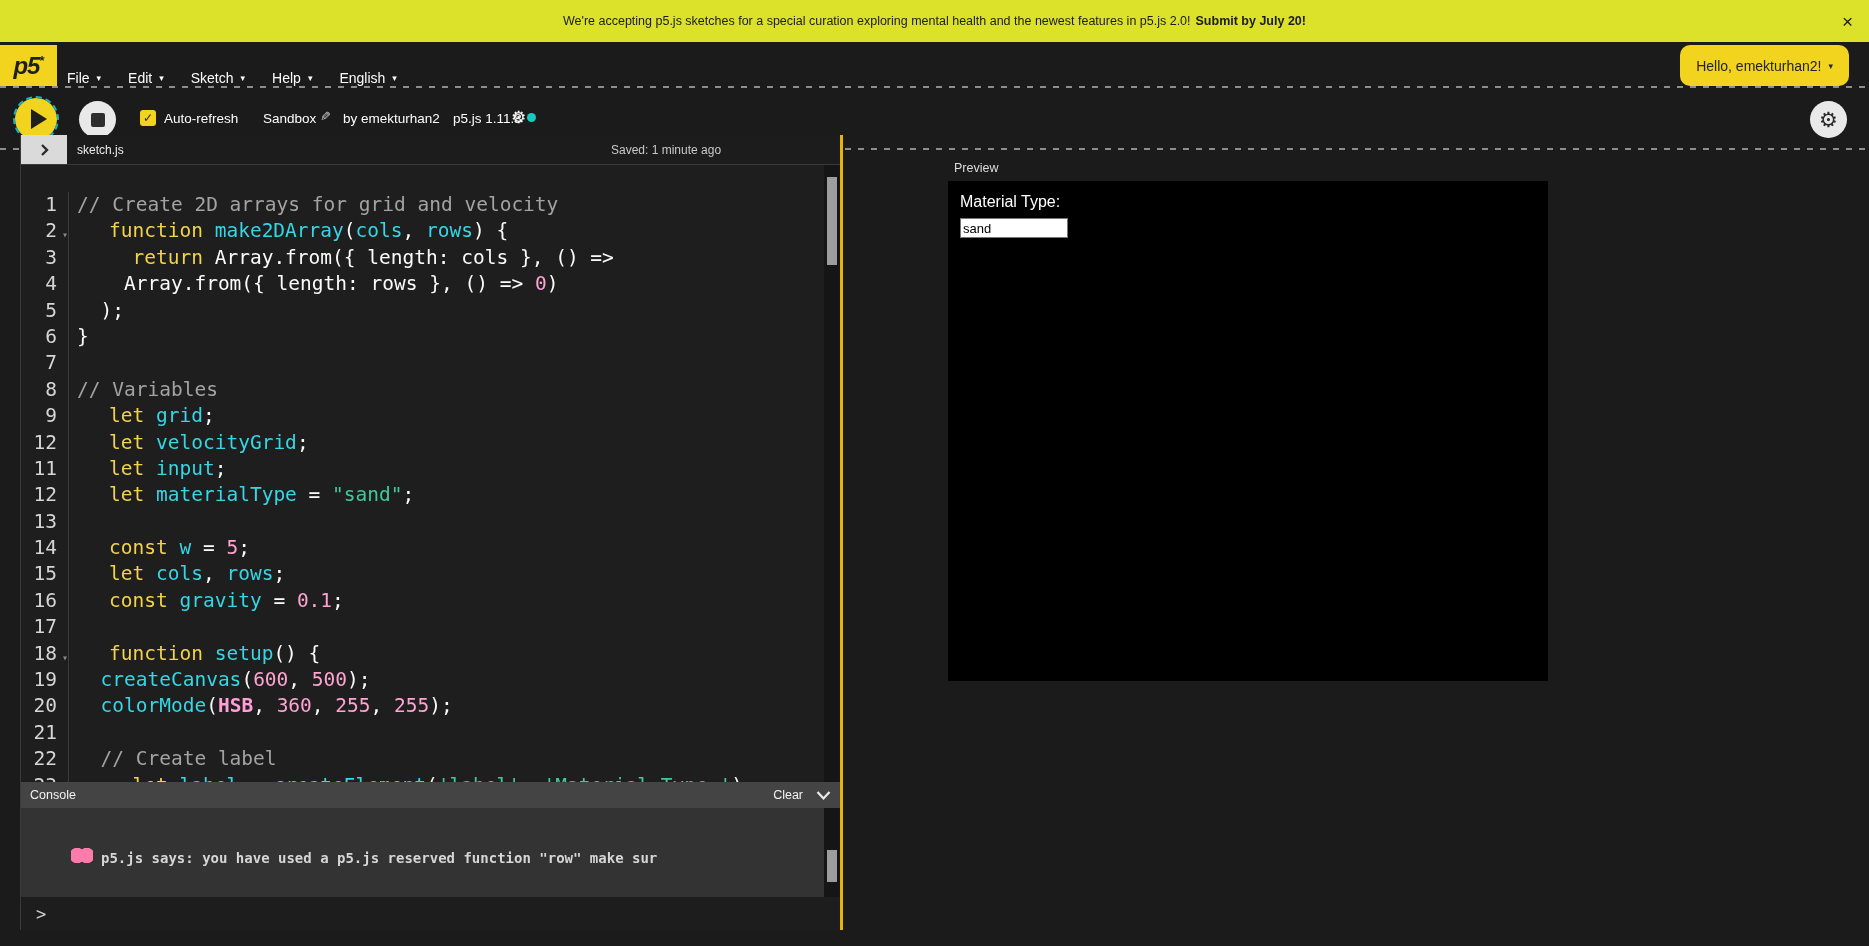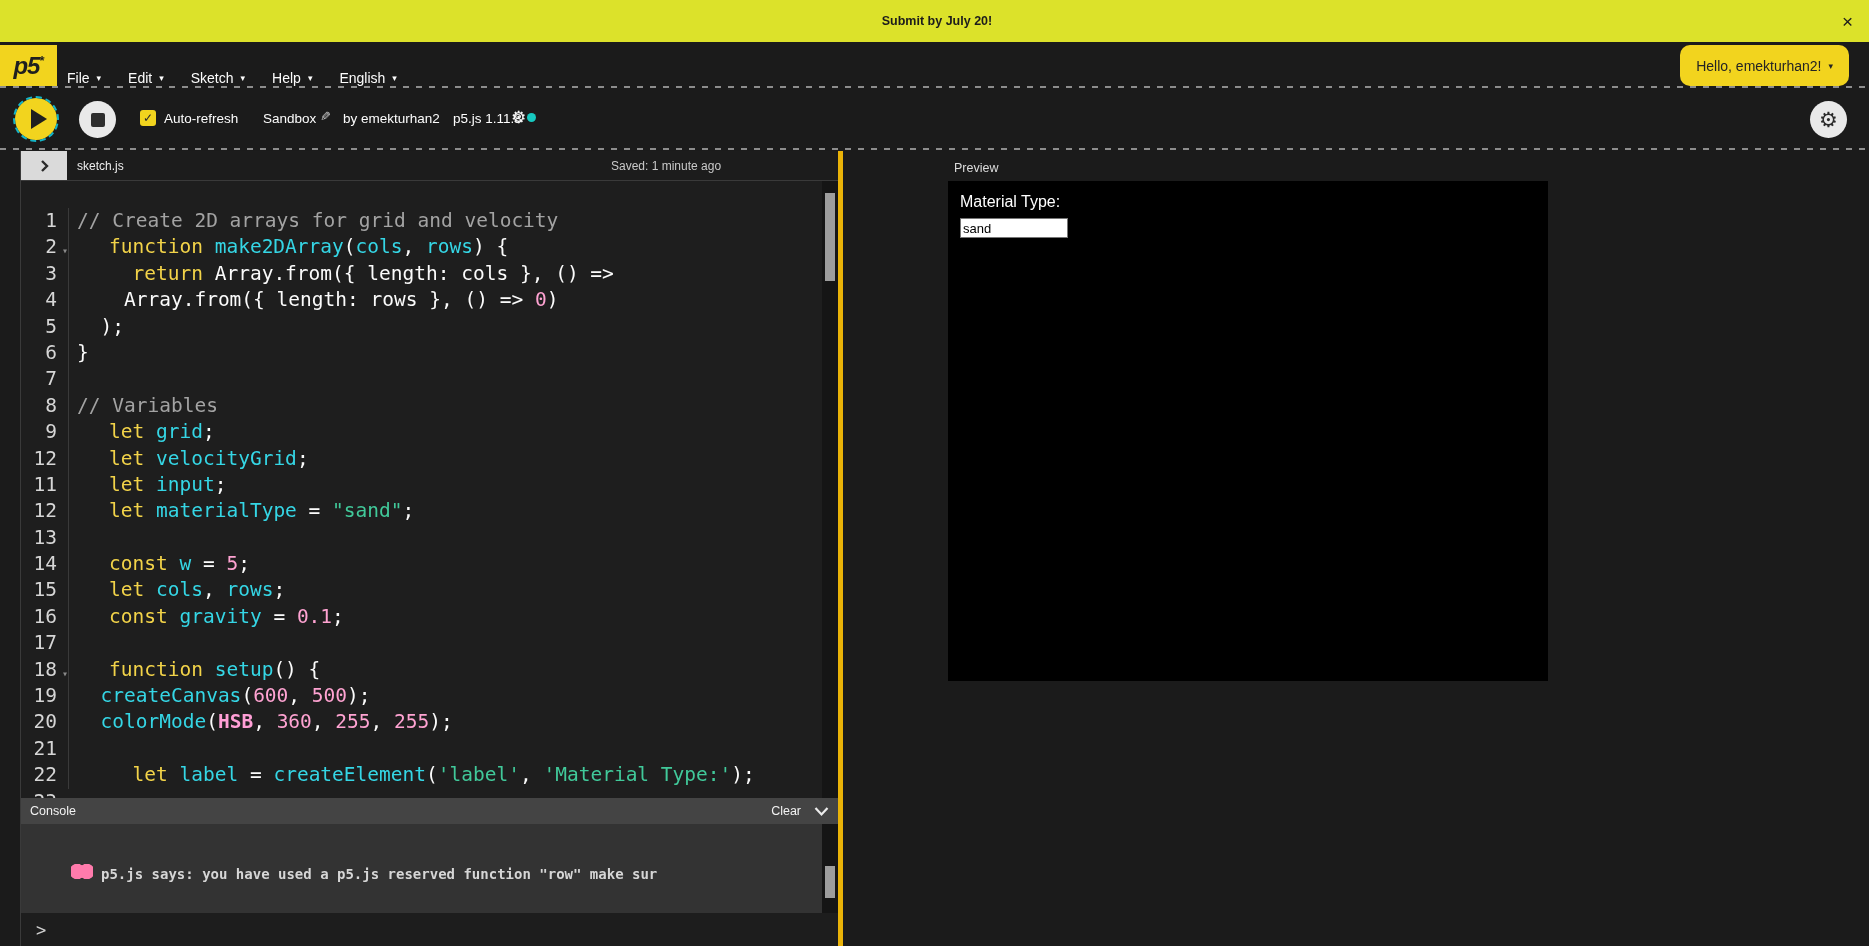--- a/index.html
+++ b/index.html
@@ -45,22 +45,22 @@
   .project{left:263px;}
   .pencil{position:absolute;left:320px;top:21px;color:#cfcfcf;font-size:13px;transform:scaleX(-1);cursor:pointer;}
   .author{left:343px;}
   .version{left:453px;color:#ffffff;cursor:pointer;}
   .vgear{position:absolute;left:511px;top:19px;color:#f5f5f5;font-size:17px;cursor:pointer;}
   .vdot{position:absolute;left:527px;top:25px;width:9px;height:9px;border-radius:50%;background:#17c9c0;}
   .settings{position:absolute;right:22px;top:13px;width:37px;height:37px;border-radius:50%;
     background:#e9e9e9;display:flex;align-items:center;justify-content:center;cursor:pointer;}
   .settings span{font-size:21px;color:#2b2b2b;line-height:1;}
   
-  .editor-col{position:absolute;left:20px;top:151px;width:823px;height:795px;
-    border-left:1px solid #3a3a3a;border-right:5px solid #eab308;box-sizing:border-box;background:#1e1e1e;}
+  .editor-col{position:absolute;left:20px;top:135px;width:823px;height:795px;
+    border-left:1px solid #3a3a3a;border-right:3px solid #eab308;box-sizing:border-box;background:#1e1e1e;}
   .tabbar{position:absolute;left:0;top:0;width:100%;height:30px;background:#1c1c1c;border-bottom:1px solid #3a3a3a;box-sizing:border-box;}
   .collapse{position:absolute;left:0;top:0;width:46px;height:29px;background:#dadada;
     display:flex;align-items:center;justify-content:center;cursor:pointer;}
   .tabname{position:absolute;left:56px;top:8px;font-size:12px;color:#ededed;cursor:pointer;}
   .saved{position:absolute;left:590px;top:8px;font-size:12px;color:#c9c9c9;}
   .editor{position:absolute;left:0;top:30px;width:100%;height:617px;background:#1e1e1e;overflow:hidden;
     font-family:"DejaVu Sans Mono","Liberation Mono",monospace;font-size:19.5px;line-height:26.4px;cursor:text;}
   .gutter{position:absolute;left:0;top:27px;width:47px;text-align:right;color:#d6d6d6;}
   .gnum{height:26.4px;padding-right:11px;position:relative;box-sizing:border-box;}
   .fold{position:absolute;right:0;top:4px;font-size:10px;color:#8a8a8a;cursor:pointer;}
@@ -94,20 +94,21 @@
   .canvas{position:absolute;left:948px;top:181px;width:600px;height:500px;background:#000000;}
   .mlabel{position:absolute;left:12px;top:12px;color:#ffffff;font-size:16px;}
   .minput{position:absolute;left:12px;top:37px;width:102px;height:18px;box-sizing:content-box;
     background:#ffffff;color:#000000;border:1px solid #767676;font-size:13px;
     font-family:"Liberation Sans",sans-serif;padding:0 2px;}
 </style>
 </head>
 <body>
 
 <div class="banner">
+  <span>We're accepting p5.js sketches for a special curation exploring mental health and the newest features in p5.js 2.0!</span>
   <b>Submit by July 20!</b>
   <span class="banner-close">×</span>
 </div>
 
 <div class="header">
   <div class="logo">
       <span>p5</span>
       <sup>*</sup>
     </div>
   <div class="menus">
@@ -212,20 +213,21 @@
         <div class="cline"><span class="kw">let</span><span class="pl"> </span><span class="def">materialType</span><span class="pl"> = </span><span class="str">"sand"</span><span class="pl">;</span></div>
         <div class="cline"> </div>
         <div class="cline"><span class="kw">const</span><span class="pl"> </span><span class="def">w</span><span class="pl"> = </span><span class="num">5</span><span class="pl">;</span></div>
         <div class="cline"><span class="kw">let</span><span class="pl"> </span><span class="def">cols</span><span class="pl">, </span><span class="def">rows</span><span class="pl">;</span></div>
         <div class="cline"><span class="kw">const</span><span class="pl"> </span><span class="def">gravity</span><span class="pl"> = </span><span class="num">0.1</span><span class="pl">;</span></div>
         <div class="cline"> </div>
         <div class="cline"><span class="kw">function</span><span class="pl"> </span><span class="def">setup</span><span class="pl">() {</span></div>
         <div class="cline"><span class="pl">  </span><span class="def">createCanvas</span><span class="pl">(</span><span class="num">600</span><span class="pl">, </span><span class="num">500</span><span class="pl">);</span></div>
         <div class="cline"><span class="pl">  </span><span class="def">colorMode</span><span class="pl">(</span><span class="hsb">HSB</span><span class="pl">, </span><span class="num">360</span><span class="pl">, </span><span class="num">255</span><span class="pl">, </span><span class="num">255</span><span class="pl">);</span></div>
         <div class="cline"> </div>
+        <div class="cline"><span class="pl">  </span><span class="cm">// Create label</span></div>
         <div class="cline"><span class="pl">  </span><span class="kw">let</span><span class="pl"> </span><span class="def">label</span><span class="pl"> = </span><span class="def">createElement</span><span class="pl">(</span><span class="str">'label'</span><span class="pl">, </span><span class="str">'Material Type:'</span><span class="pl">);</span></div>
       </div>
     <div class="esb">
         <div class="thumb"></div>
       </div>
   </div>
 
   <div class="chead">
     <span class="title">Console</span>
     <span class="spacer"></span>

